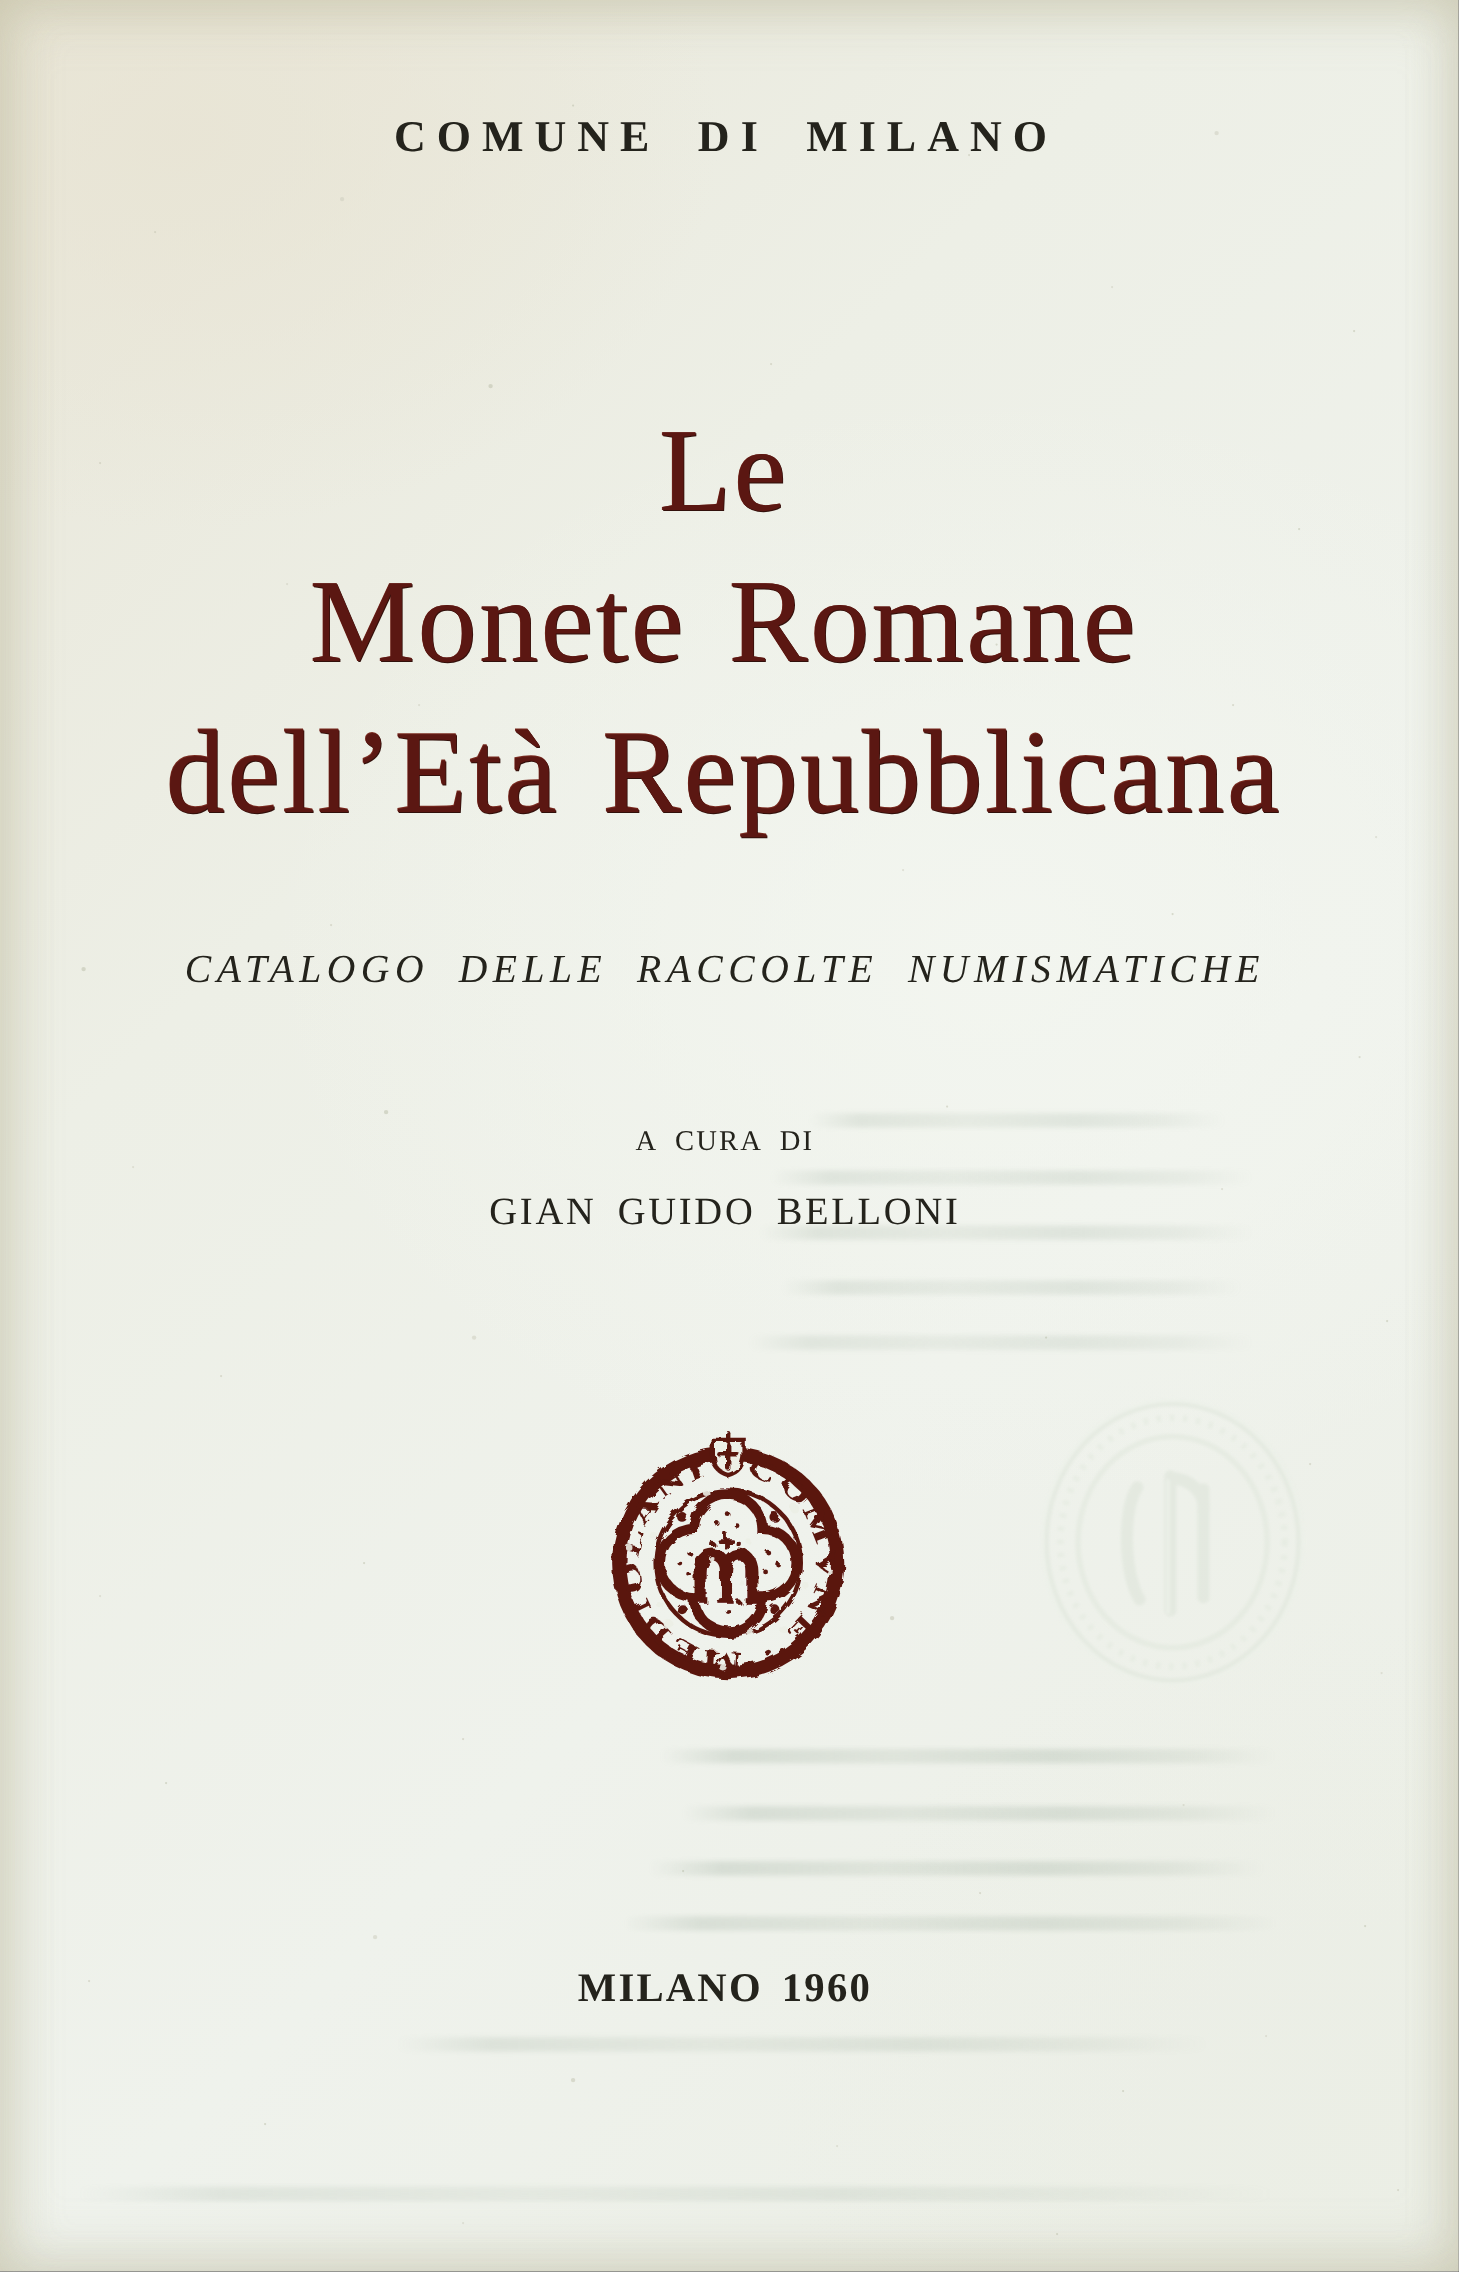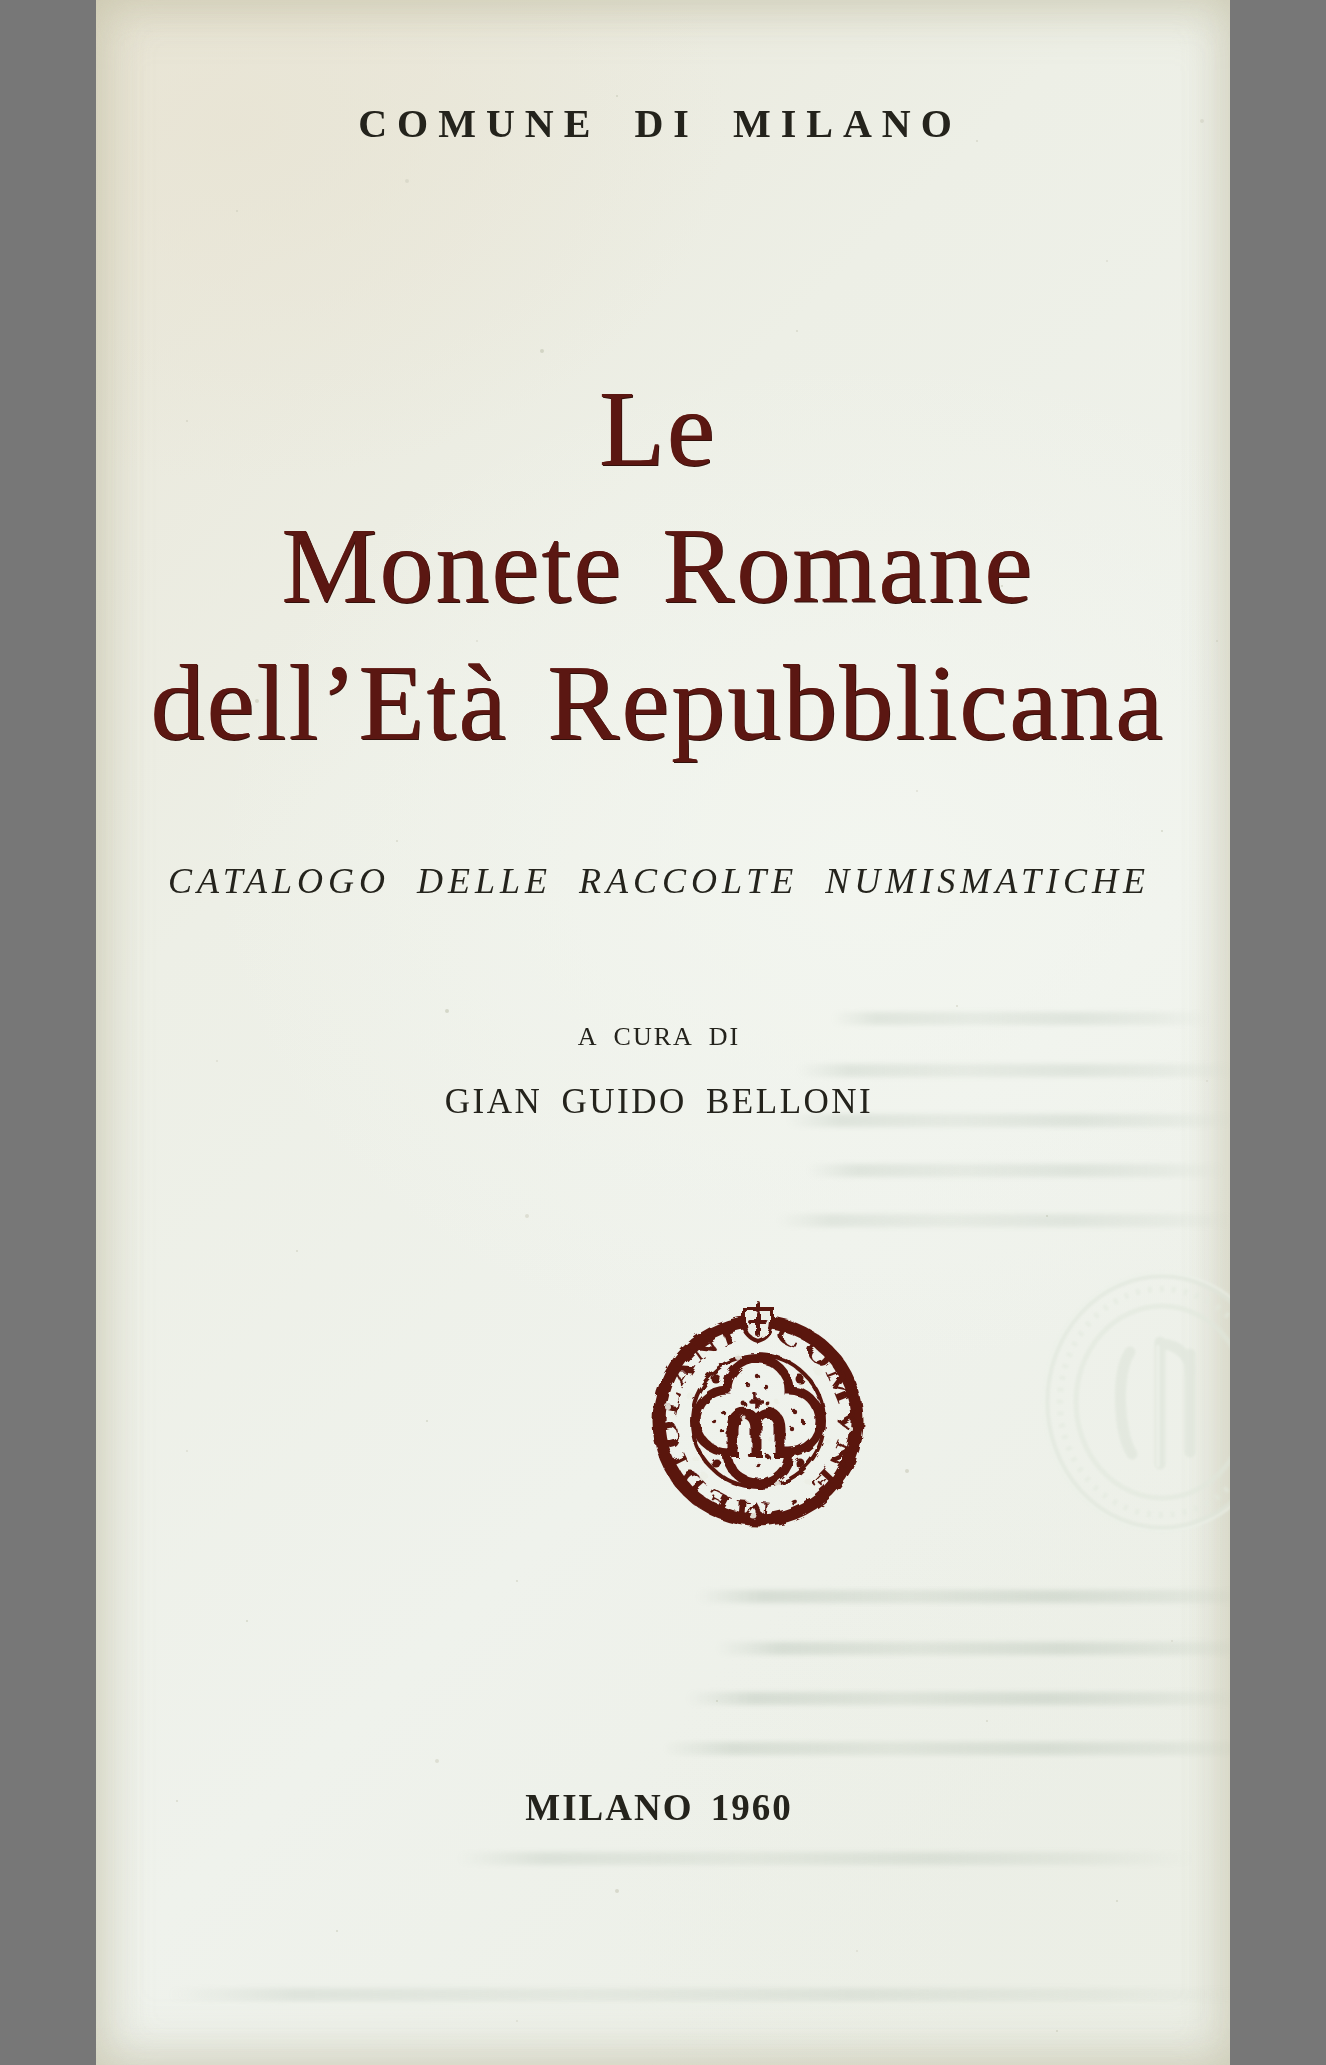--- a/index.html
+++ b/index.html
@@ -1,18 +1,18 @@
 <!DOCTYPE html>
 <html style="--paper: #edefe6; --ink: #24231c; --title-red: #5b1712; --seal-red: #5a150e;"><head>
 <meta charset="utf-8">
 <style>
   html,body{margin:0;padding:0;background:#777;}
   .page{
     position:relative;
-    width:1134px;height:2065px;
+    width:1326px;height:2065px;
     margin:0 auto;
     overflow:hidden;
     font-family:"Liberation Serif", serif;
     background:
       radial-gradient(1100px 850px at 68% 42%, rgba(243,246,240,.9) 0%, rgba(243,246,240,0) 60%),
       radial-gradient(900px 650px at 12% 6%, rgba(232,228,212,.85) 0%, rgba(232,228,212,0) 55%),
       radial-gradient(950px 800px at 96% 94%, rgba(235,238,229,.8) 0%, rgba(235,238,229,0) 60%),
       linear-gradient(135deg, #e9e6d8 0%, #edefe6 32%, #eff2ec 62%, #ebeee5 100%);
   }
   .page::after{

